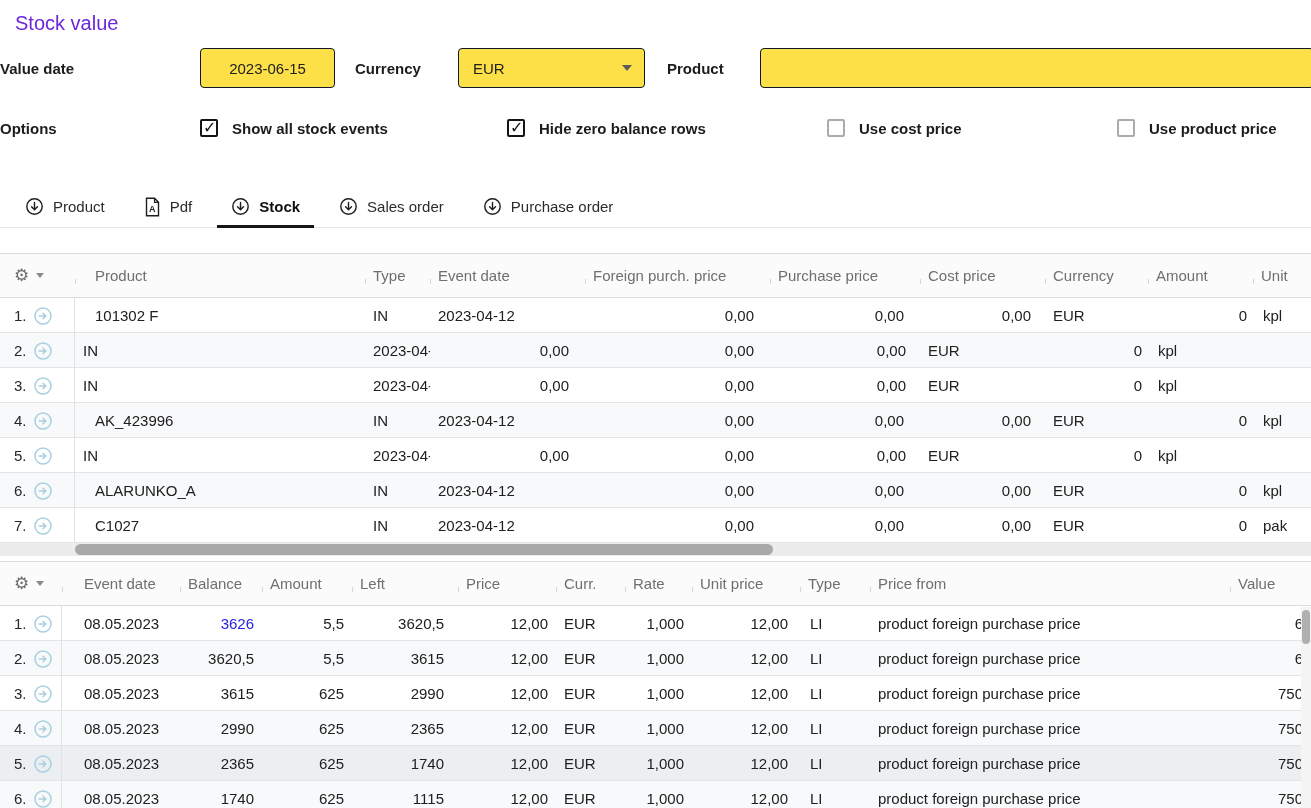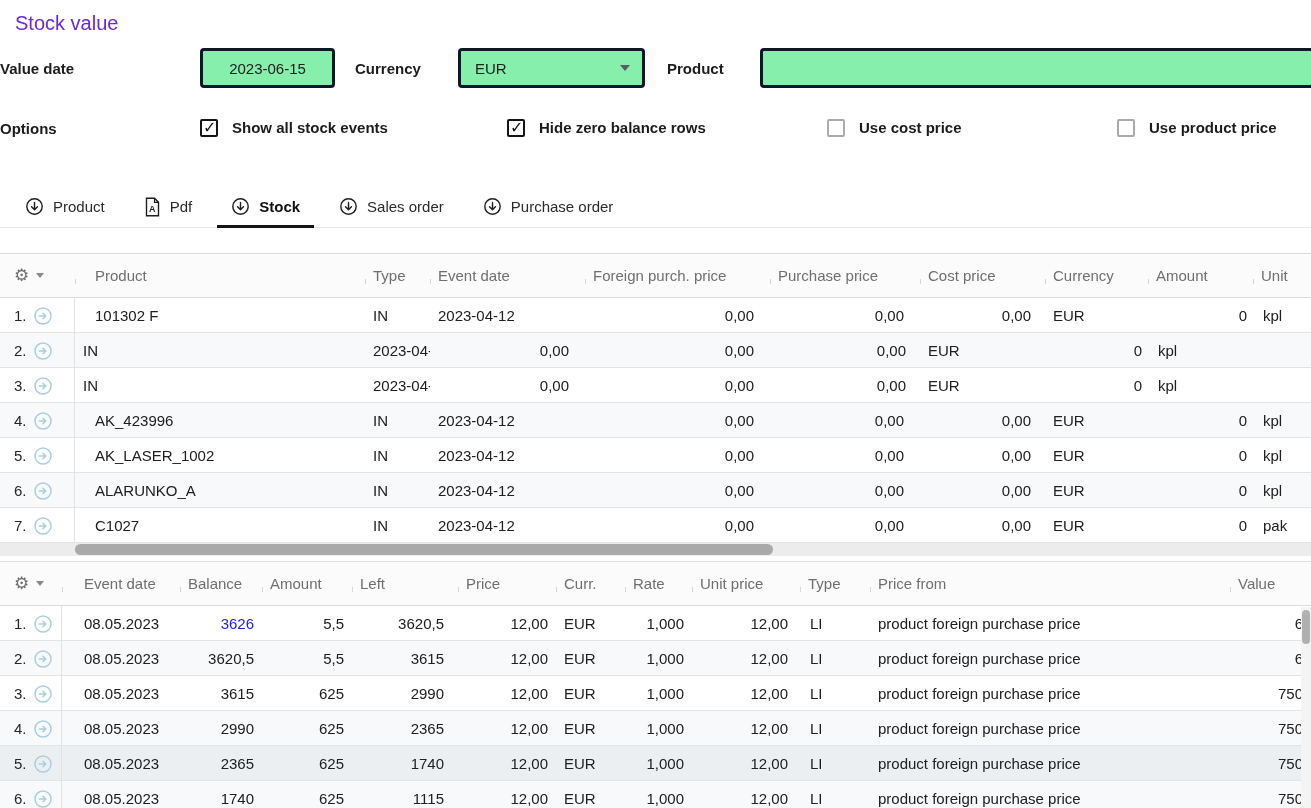--- a/index.html
+++ b/index.html
@@ -13,28 +13,28 @@
   
   .filters { padding-left:0; margin-top:12px; }
   .frow { display:flex; align-items:center; }
   .frow1 { height:40px; overflow:hidden; }
   .frow2 { height:30px; margin-top:25px; }
   .filter-label { font-size:15px; font-weight:700; color:#1c1c1c; }
   .lbl-valuedate { width:200px; }
   .lbl-currency { width:83px; margin-left:20px; }
   .lbl-product { width:71px; margin-left:22px; }
   .lbl-options { width:200px; }
-  .box { height:40px; border:3px solid #0f172a; border-radius:4px; background:#86efac; font-size:15px; color:#202020; }
+  .box { height:40px; border:1px solid #0f172a; border-radius:4px; background:#fde047; font-size:15px; color:#202020; }
   .date-input { width:135px; text-align:center; outline:none; }
   .dropdown { width:187px; display:flex; align-items:center; margin-left:20px; padding:0 12px 0 14px; cursor:pointer; }
   .dropdown .dd-value { flex:1; }
   .tri-down { width:0; height:0; border-left:5px solid transparent; border-right:5px solid transparent; border-top:6px solid #5c5c5c; }
   .product-input { flex:1; margin-left:22px; margin-right:-3px; padding:0 10px; outline:none; }
 
-  .opt { display:inline-flex; align-items:flex-start; cursor:pointer; }
+  .opt { display:inline-flex; align-items:center; cursor:pointer; }
   .opt:nth-of-type(1) { width:307px; }
   .opt:nth-of-type(2) { width:320px; }
   .opt:nth-of-type(3) { width:290px; }
   .cb { width:18px; height:18px; border:2px solid #ababab; border-radius:2px; background:#fff; position:relative; flex:none; }
   .opt .opt-label { font-size:15px; font-weight:700; color:#1c1c1c; margin-left:14px; }
   .opt.checked .cb { border-color:#141414; }
   .opt.checked .cb::after { content:"\2713"; position:absolute; left:1px; top:-3px; font-size:16px; font-weight:700; color:#0d0d0d; }
 
   
   .tabbar { display:flex; align-items:stretch; gap:11px; height:42px; margin-top:43px; padding-left:11px; border-bottom:1px solid #e6e6e6; }
@@ -268,21 +268,20 @@
       </div><div class="grid-row t1 trow">
         <div class="cell numcol">
           <span class="rownum">5.</span>
           <span class="row-open">
             <svg width="20" height="20" viewBox="0 0 20 20">
                 <circle cx="10" cy="10" r="8" fill="none" stroke="#a9cfdf" stroke-width="1.5"></circle>
                 <path d="M6.3 10h6.4M10 7.2l2.8 2.8L10 12.8" fill="none" stroke="#a9cfdf" stroke-width="1.5" stroke-linecap="round" stroke-linejoin="round"></path>
               </svg>
           </span>
         </div>
-        <div class="cell pl20">AK_LASER_1002</div>
         <div class="cell pl8">IN</div>
         <div class="cell pl8">2023-04-12</div>
         <div class="cell r pr16">0,00</div>
         <div class="cell r pr16">0,00</div>
         <div class="cell r pr14">0,00</div>
         <div class="cell pl8">EUR</div>
         <div class="cell r pr6">0</div>
         <div class="cell pl10">kpl</div>
       </div><div class="grid-row t1 trow even">
         <div class="cell numcol">

